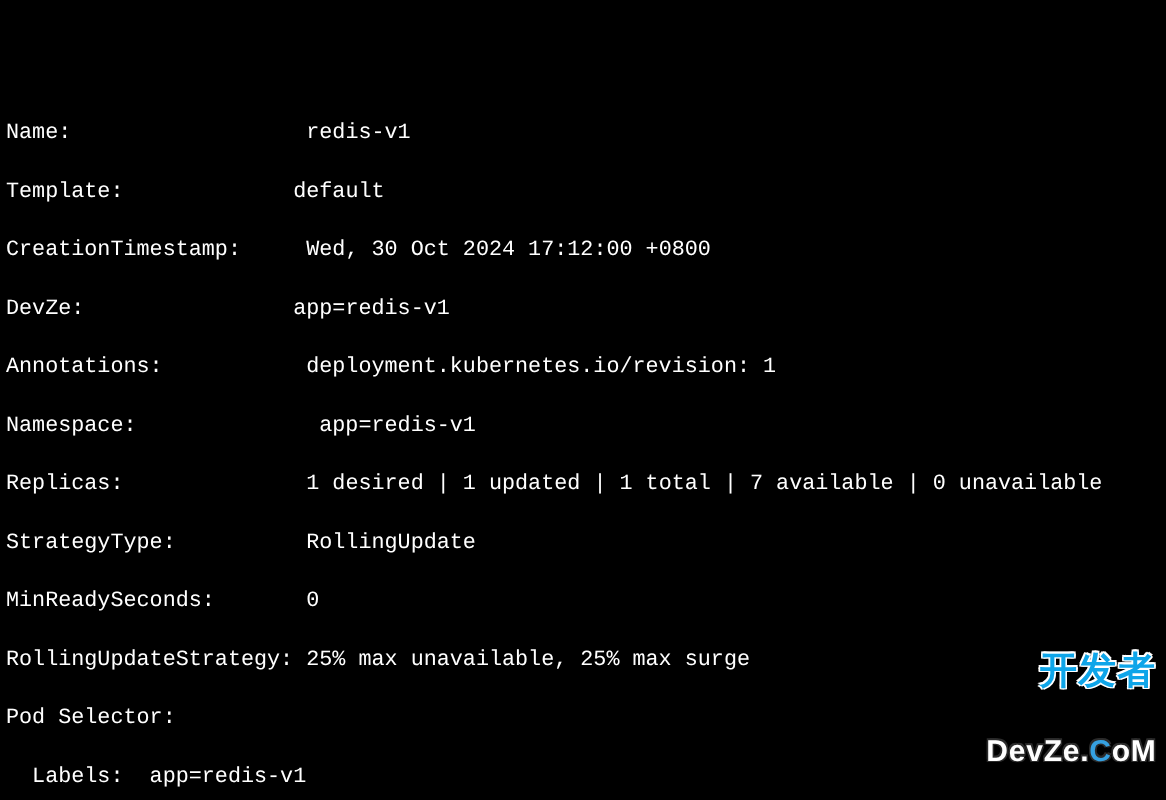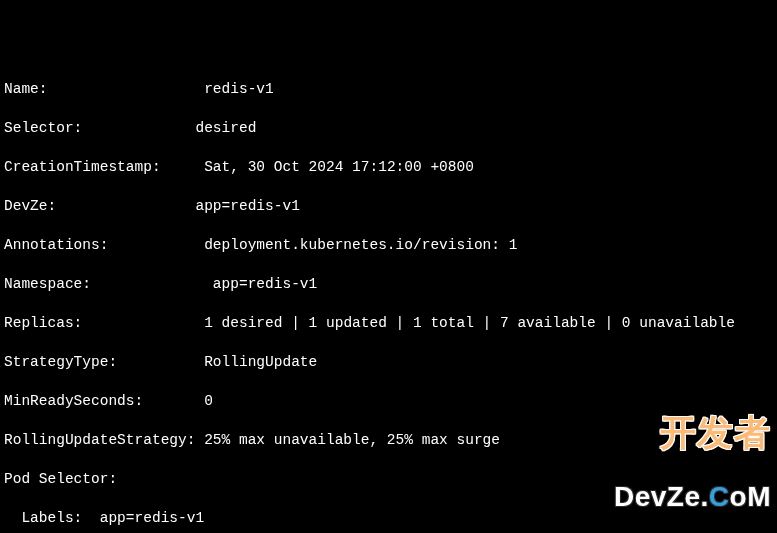--- a/index.html
+++ b/index.html
@@ -20,43 +20,43 @@
     bottom: 6px;
     right: 6px;
     text-align: right;
     font-family: "Arial", sans-serif;
     font-weight: 700;
     letter-spacing: 1px;
     line-height: 1.05;
     pointer-events: none;
   }
   .wm-top {
-    font-size: 36px;
-    color: #fdba74;
+    font-size: 25px;
+    color: #0ea5e9;
     text-shadow:
       -1px -1px 0 #fff, 1px -1px 0 #fff, -1px 1px 0 #fff, 1px 1px 0 #fff,
        0 -1px 0 #fff, 0 1px 0 #fff, -1px 0 0 #fff, 1px 0 0 #fff;
   }
   .wm-bot {
-    font-size: 28px;
+    font-size: 20px;
     color: #ffffff;
     letter-spacing: 0.5px;
     text-shadow:
       -1px -1px 0 #2b2b2b, 1px -1px 0 #2b2b2b, -1px 1px 0 #2b2b2b, 1px 1px 0 #2b2b2b;
   }
   .wm-bot .c { color: #35a0e0; }
 </style>
 </head>
 <body>
 
 
 
 <span class="line"><span>Name:</span>                  <span>redis-v1</span></span>
-<span class="line"><span>Selector:</span>             <span>desired</span></span>
-<span class="line"><span>CreationTimestamp:</span>     <span>Sat, 30 Oct 2024 17:12:00 +0800</span></span>
+<span class="line"><span>Template:</span>             <span>default</span></span>
+<span class="line"><span>CreationTimestamp:</span>     <span>Wed, 30 Oct 2024 17:12:00 +0800</span></span>
 <span class="line"><span>DevZe:</span>                <span>app=redis-v1</span></span>
 <span class="line"><span>Annotations:</span>           <span>deployment.kubernetes.io/revision: 1</span></span>
 <span class="line"><span>Namespace:</span>              <span>app=redis-v1</span></span>
 <span class="line"><span>Replicas:</span>              <span>1 desired | 1 updated | 1 total | 7 available | 0 unavailable</span></span>
 <span class="line"><span>StrategyType:</span>          <span>RollingUpdate</span></span>
 <span class="line"><span>MinReadySeconds:</span>       <span>0</span></span>
 <span class="line"><span>RollingUpdateStrategy:</span> <span>25% max unavailable, 25% max surge</span></span>
 <span class="line">Pod Selector:</span>
 <span class="line">  Labels:  app=redis-v1</span>
 

